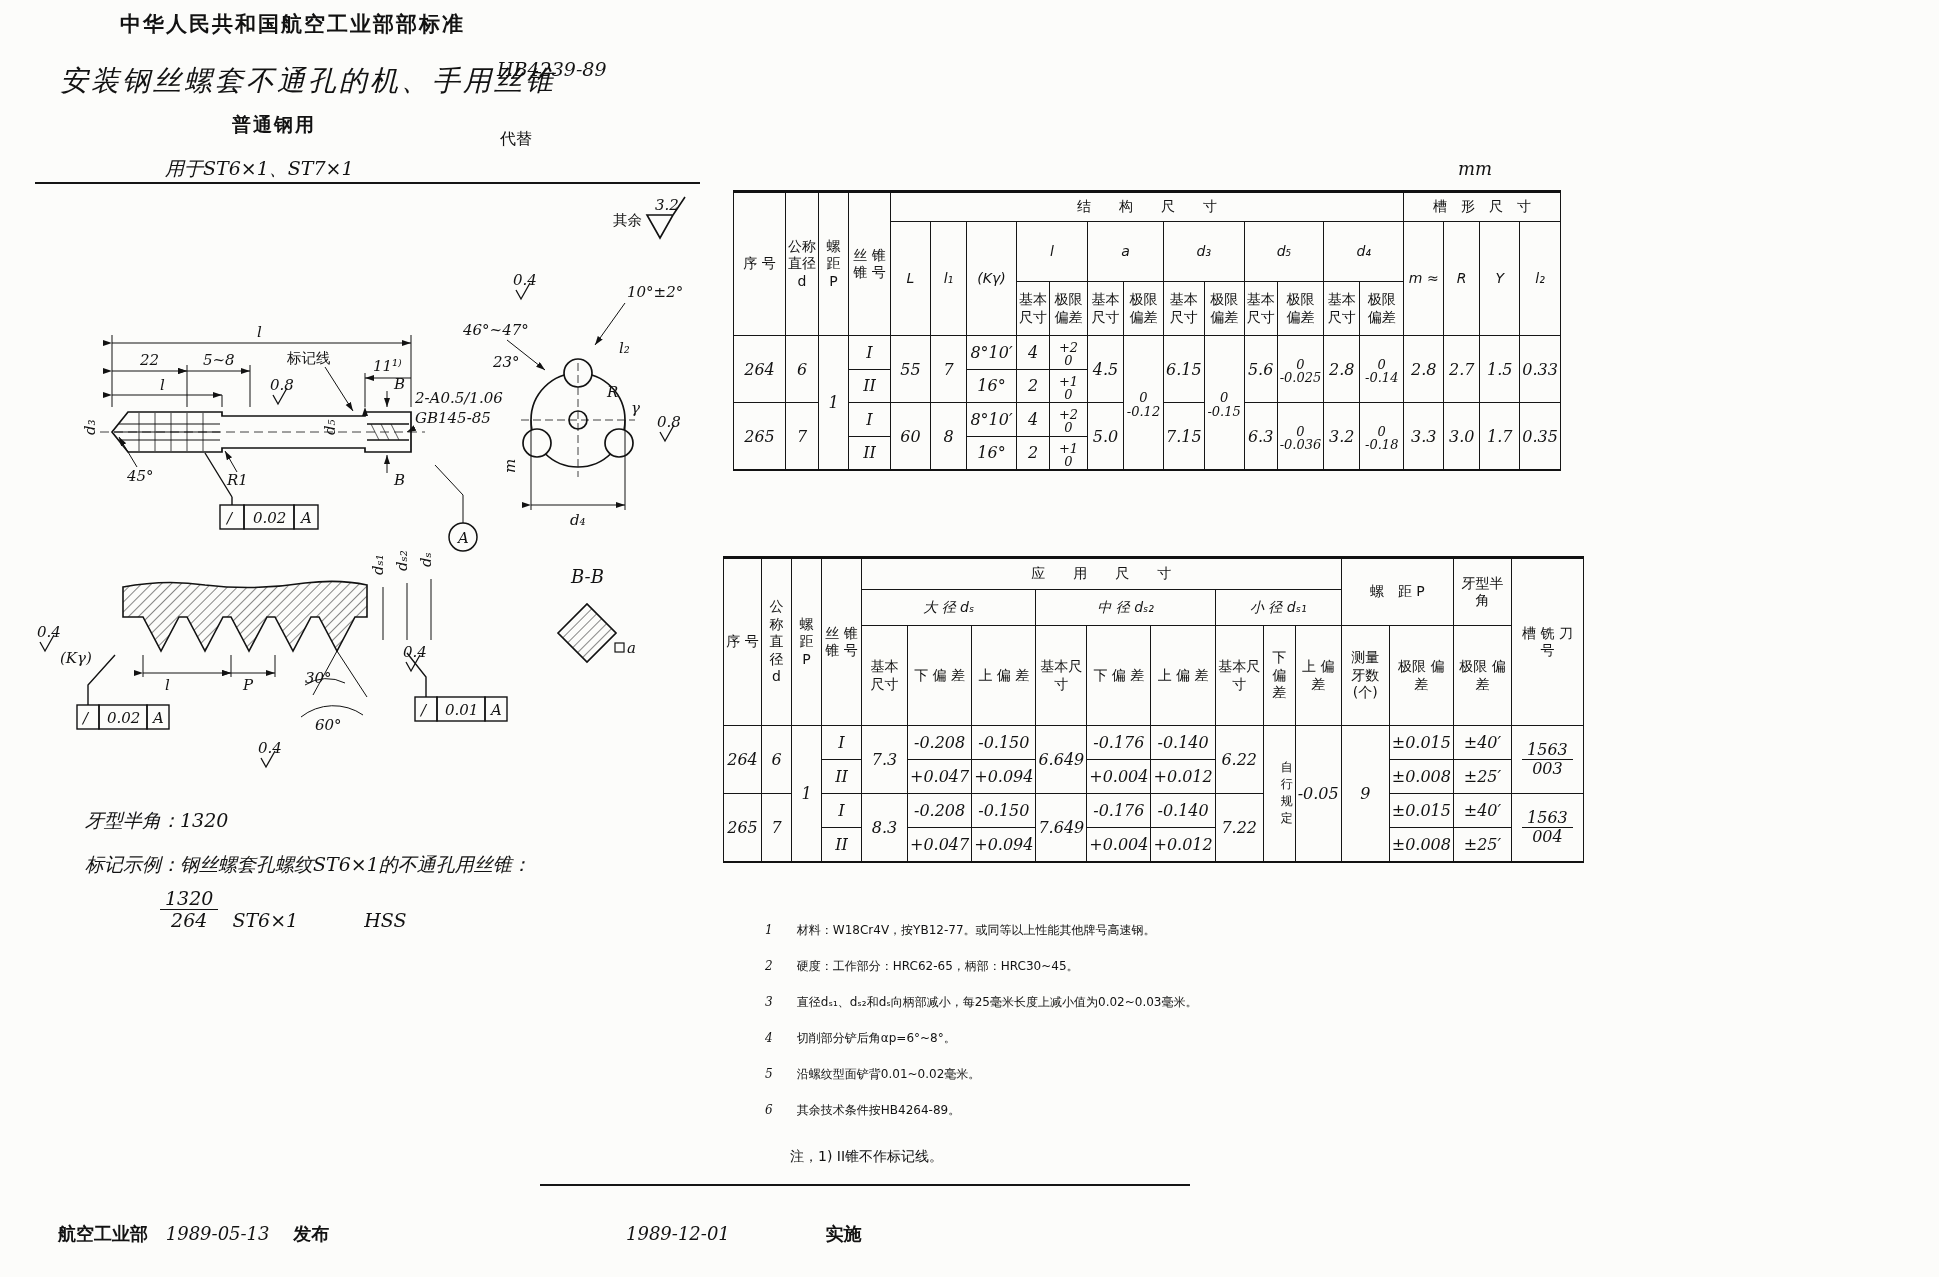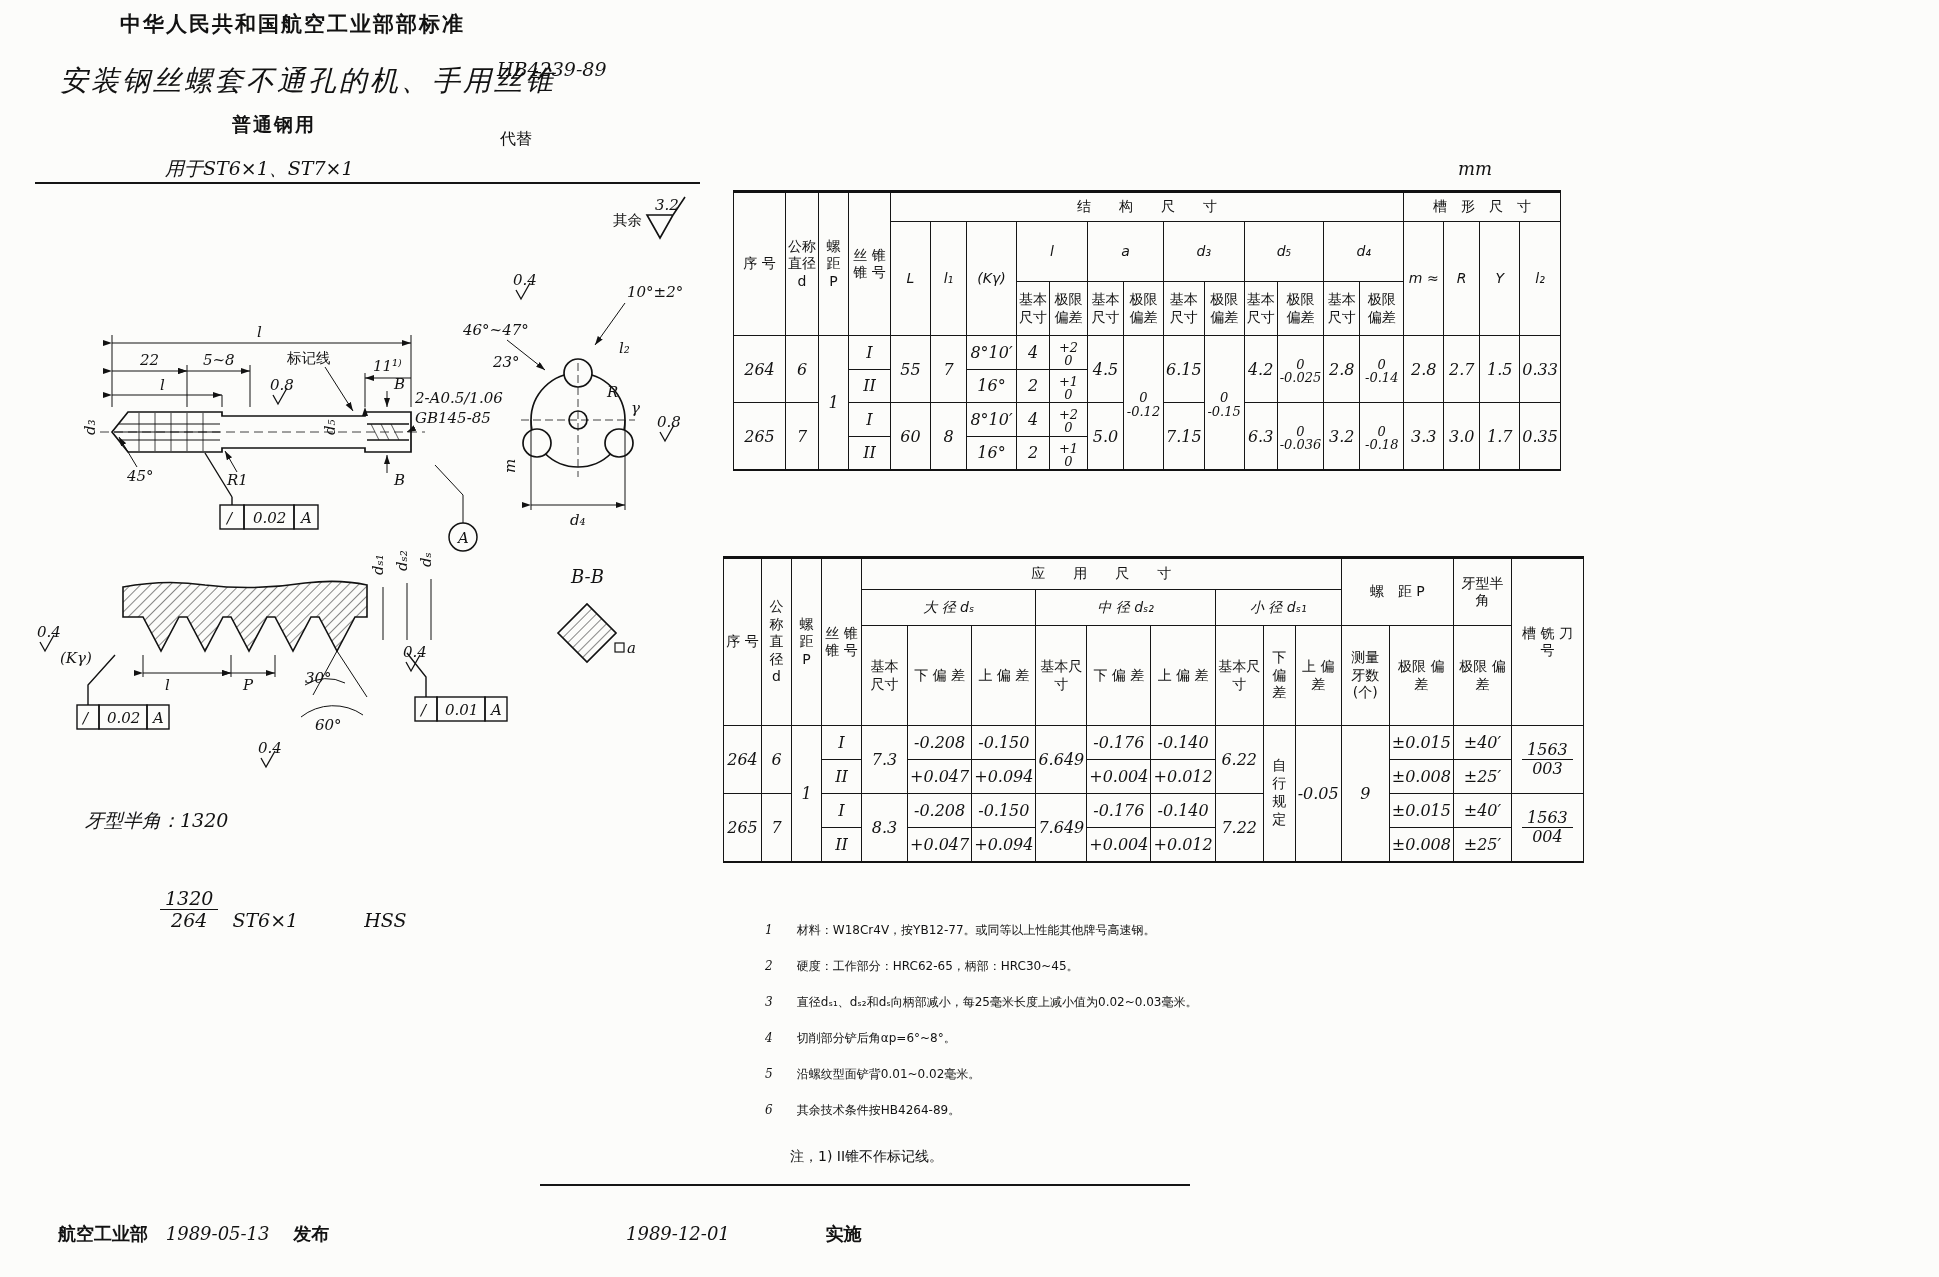--- a/index.html
+++ b/index.html
@@ -268,21 +268,21 @@
       <td rowspan="2">4.5</td>
       <td rowspan="4"><span class="st">
               <span>0</span>
               <span>-0.12</span>
             </span></td>
       <td rowspan="2">6.15</td>
       <td rowspan="4"><span class="st">
               <span>0</span>
               <span>-0.15</span>
             </span></td>
-      <td rowspan="2">4.2</td>
+      <td rowspan="2">5.6</td>
       <td rowspan="2"><span class="st">
               <span>0</span>
               <span>-0.025</span>
             </span></td>
       <td rowspan="2">2.8</td>
       <td rowspan="2"><span class="st">
               <span>0</span>
               <span>-0.14</span>
             </span></td>
       <td rowspan="2">2.8</td>
@@ -395,21 +395,21 @@
       <td rowspan="2">6</td>
       <td rowspan="4">1</td>
       <td>I</td>
       <td rowspan="2">7.3</td>
       <td>-0.208</td>
       <td>-0.150</td>
       <td rowspan="2">6.649</td>
       <td>-0.176</td>
       <td>-0.140</td>
       <td rowspan="2">6.22</td>
-      <td rowspan="4" style="font-size:14px;font-style:normal;font-family:'DejaVu Sans',sans-serif;">自 行 规 定</td>
+      <td rowspan="4" style="font-size:12px;font-style:normal;font-family:'DejaVu Sans',sans-serif;text-align:right;">自 行 规 定</td>
       <td rowspan="4">-0.05</td>
       <td rowspan="4">9</td>
       <td>±0.015</td>
       <td>±40′</td>
       <td rowspan="2"><span class="frac"><span class="top">1563</span><span>003</span></span></td>
     </tr>
     <tr style="height:34px">
       <td>II</td>
       <td>+0.047</td>
       <td>+0.094</td>
@@ -469,20 +469,21 @@
     <span class="num">6</span>
     <span>其余技术条件按HB4264-89。</span>
   </div>
 
   <div class="abs" style="left:790px;top:1148px;font-size:14px;">注，1) II锥不作标记线。</div>
   <div class="hline" style="left:540px;top:1184px;width:650px;"></div>
 
   <div class="abs v" style="left:85px;top:808px;font-size:19px;">
     <span>牙型半角：</span><span>1320</span>
   </div>
+  <div class="abs v" style="left:85px;top:852px;font-size:19px;">标记示例：钢丝螺套孔螺纹ST6×1的不通孔用丝锥：</div>
   <div class="abs v" style="left:160px;top:888px;font-size:19px;">
     <span class="frac"><span class="top">1320</span><span>264</span></span>
     <span style="margin-left:8px;">ST6×1</span>
     <span style="margin-left:60px;">HSS</span>
   </div>
 
   <div class="abs" style="left:58px;top:1222px;font-size:18px;">
     <span class="bold">航空工业部</span>
     <span class="v" style="margin-left:12px;">1989-05-13</span>
     <span class="bold" style="margin-left:18px;">发布</span>

